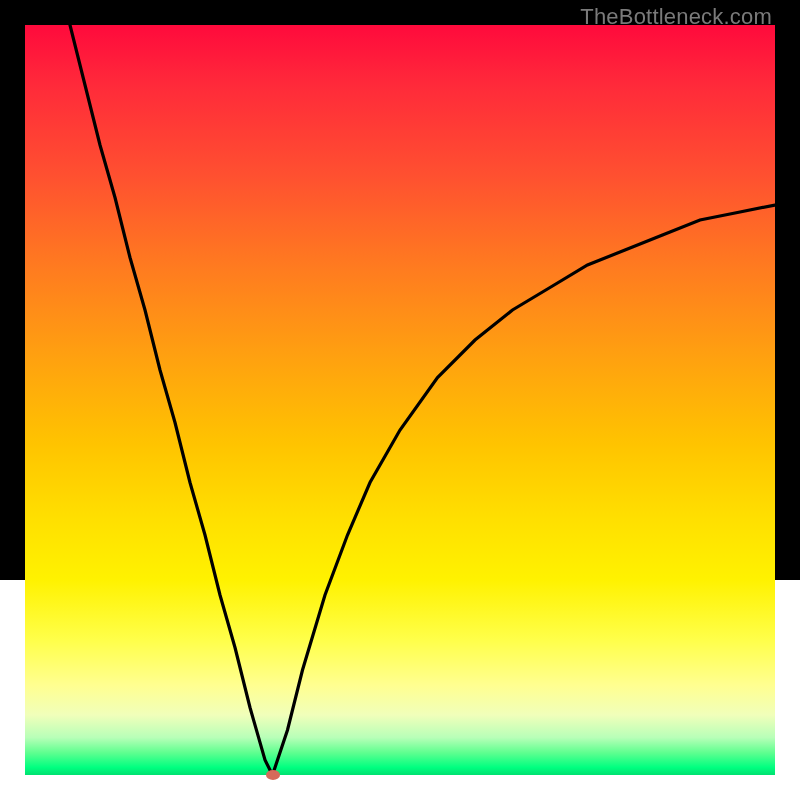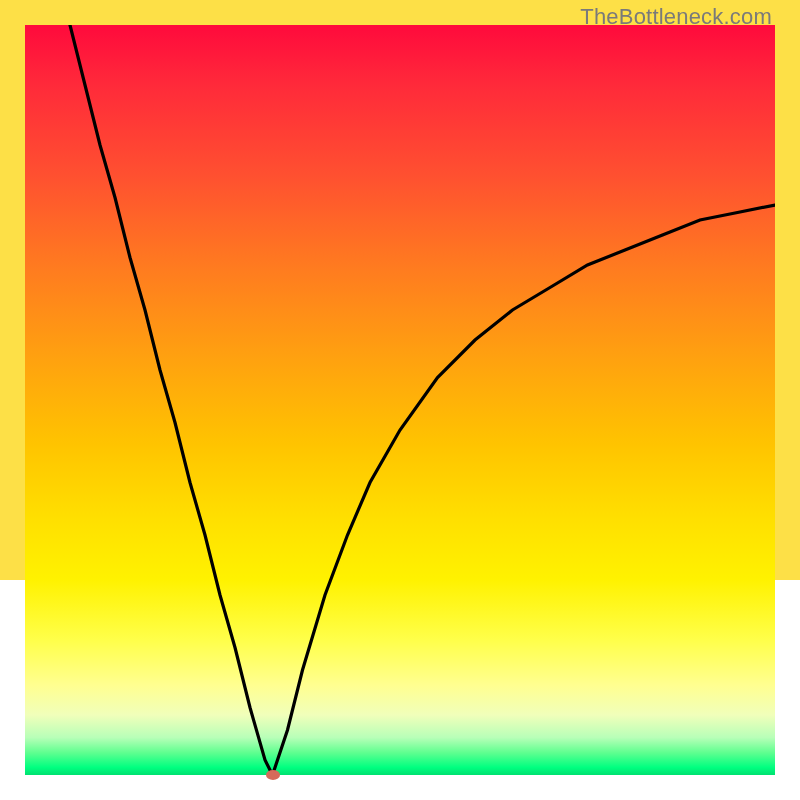--- a/index.html
+++ b/index.html
@@ -1,20 +1,20 @@
 <!DOCTYPE html>
 <html><head>
 <meta charset="utf-8">
 <style>
   * { margin: 0; padding: 0; box-sizing: border-box; }
   html, body { width: 800px; height: 800px; overflow: hidden; }
   .container {
     width: 800px;
     height: 580px;
-    background: #fde047;
+    background: #000000;
     position: relative;
   }
   .plot-area {
     position: absolute;
     left: 25px;
     top: 25px;
     width: 750px;
     height: 750px;
     background: linear-gradient(to bottom,
       #ff0a3c 0%,

